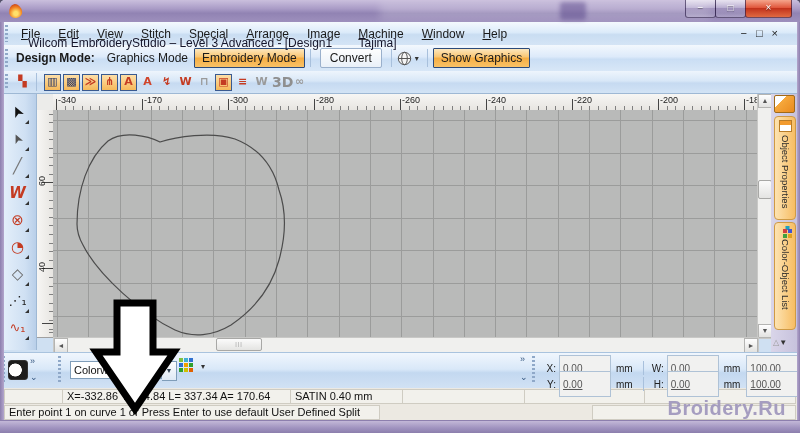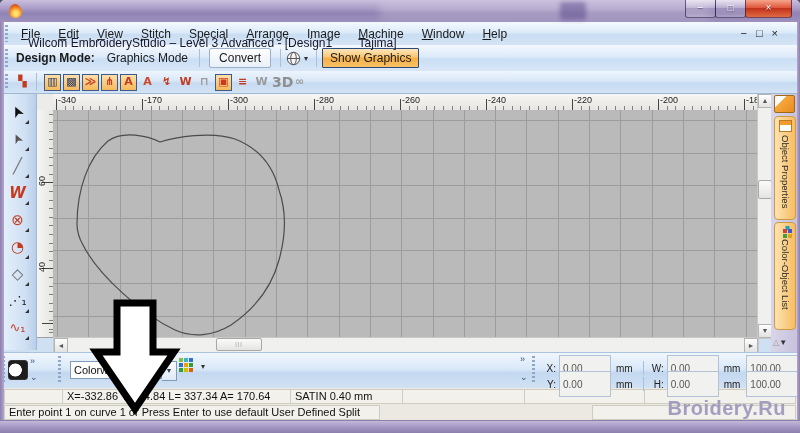--- a/index.html
+++ b/index.html
@@ -119,21 +119,21 @@
     font-size:11px;color:#111;padding:0 3px;box-sizing:border-box;}
   #colorway-drop{left:162px;top:361px;width:14px;height:18px;border:1px solid #7f9db9;border-left:none;
     background:linear-gradient(#fdfdfd,#dfe9f5);font-size:7px;color:#345;text-align:center;line-height:17px;z-index:5;}
   #flower{left:184px;top:363px;width:4px;height:4px;background:#f0a000;z-index:5;
     box-shadow:5px 0 #30a030,-5px 0 #3070d0,0 5px #d0c000,0 -5px #40b0d0,5px 5px #e06000,-5px -5px #80c040,5px -5px #3070d0,-5px 5px #30a030;}
   #flower-caret{left:198px;top:362px;}
   
   .tf-row{position:absolute;display:flex;align-items:center;font-size:10px;color:#222;z-index:5;}
   .tf-lbl{width:16px;text-align:right;margin-right:3px;}
   .tf-field{width:52px;height:13px;border:1px solid #afc2d6;background:#f1f1f0;color:#555;
-    font-size:10px;padding:12px 3px;box-sizing:border-box;font-family:"Liberation Sans",sans-serif;}
+    font-size:10px;padding:12px 3px;box-sizing:border-box;font-family:"Liberation Sans",sans-serif;text-decoration:underline;}
   .tf-unit{margin:0 6px 0 5px;}
   .tf-sep{width:1px;height:14px;background:#a8c0dc;margin:0 4px;}
   
   .srow{position:absolute;left:0;width:800px;height:16px;background:#ece9e2;z-index:4;}
   .spanel{position:absolute;top:1px;height:13px;background:#f2f1ec;border:1px solid #cfccc2;
     font-size:11px;color:#111;padding:0 4px;line-height:13px;white-space:nowrap;overflow:hidden;}
   
   #bleft{left:0;top:22px;width:4px;height:398px;background:linear-gradient(90deg,#8d7fae,#b3a6cc);z-index:6;}
   #bright{left:797px;top:22px;width:3px;height:398px;background:linear-gradient(90deg,#b3a6cc,#8d7fae);z-index:6;}
   #bbottom{left:0;top:420px;width:800px;height:13px;
@@ -175,20 +175,21 @@
       <span>−</span>
       <span>□</span>
       <span>×</span>
     </div>
   </div>
 
   <div id="modebar" class="abs">
     <div class="grip"></div>
     <span class="lbl-bold">Design Mode:</span>
     <span class="flatbtn">Graphics Mode</span>
+    <span class="orangebtn">Embroidery Mode</span>
     <div class="vsep"></div>
     <span class="tbtn">Convert</span>
     <div class="vsep"></div>
     <span style="display:inline-flex;align-items:center;">
       <svg width="15" height="15" viewBox="0 0 15 15">
           <circle cx="7.5" cy="7.5" r="6.2" fill="#f5f5f5" stroke="#555"></circle>
           <ellipse cx="7.5" cy="7.5" rx="2.8" ry="6.2" fill="none" stroke="#555"></ellipse>
           <line x1="1.3" y1="7.5" x2="13.7" y2="7.5" stroke="#555"></line>
         </svg>
     </span>

